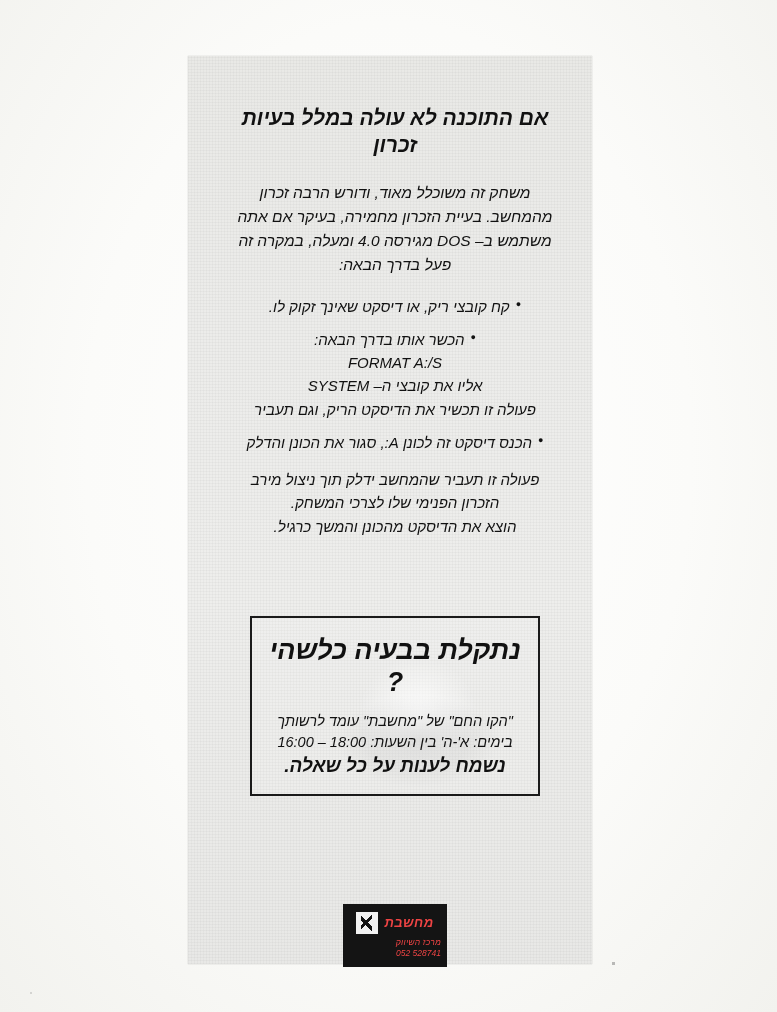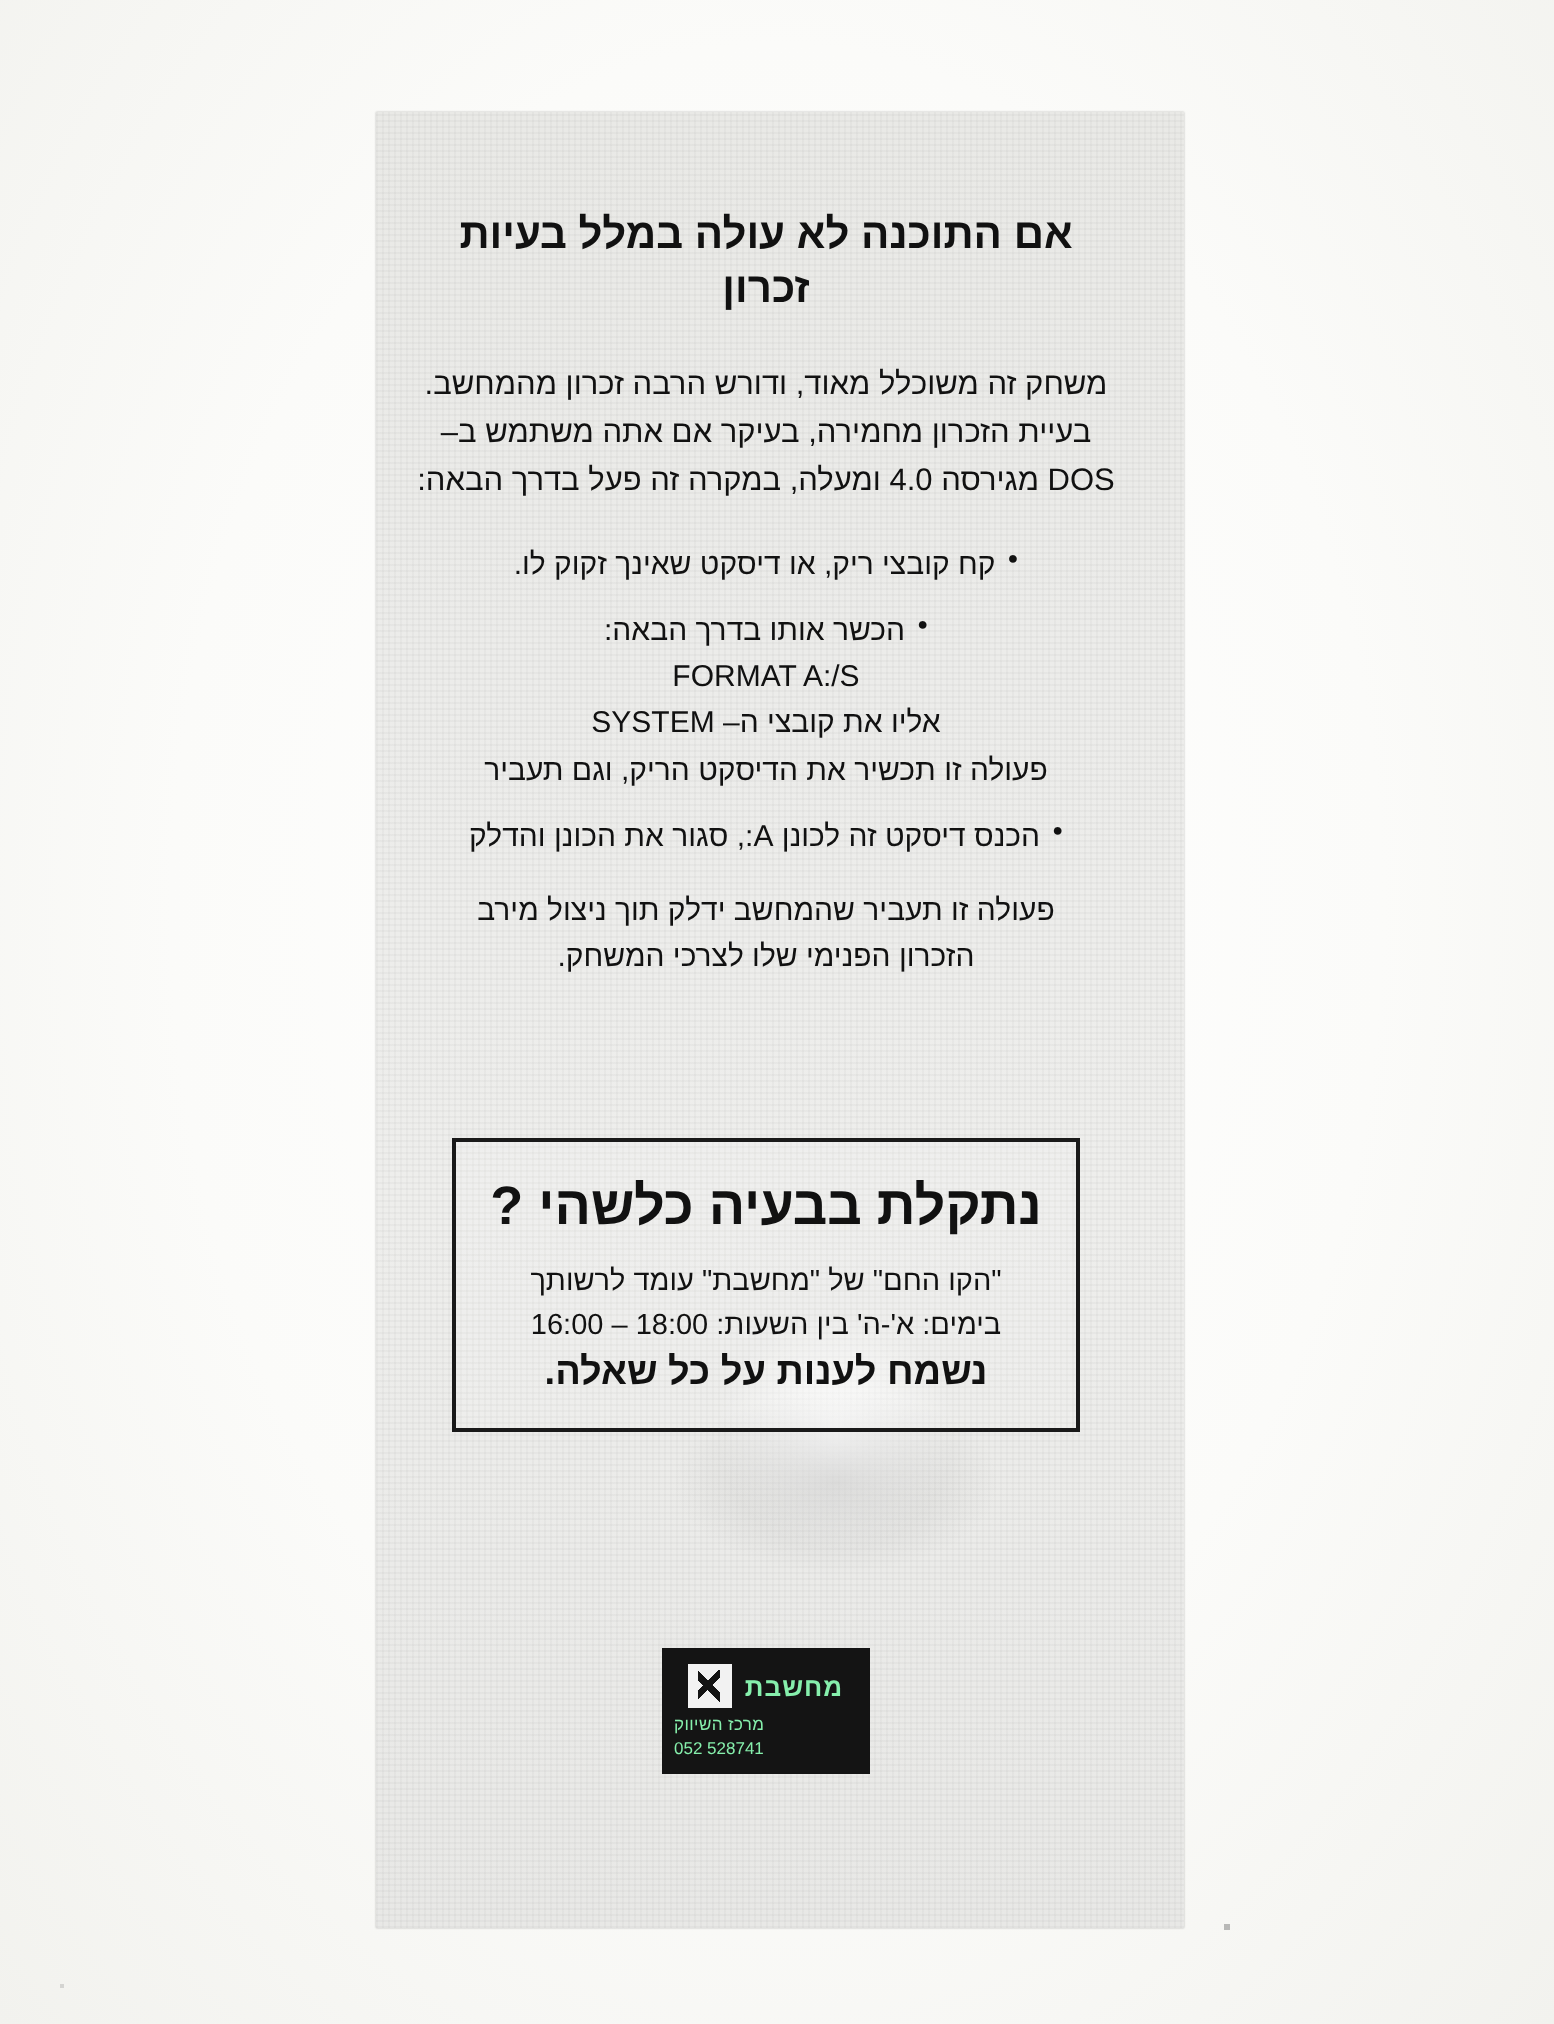--- a/index.html
+++ b/index.html
@@ -54,22 +54,23 @@
     left: 150px;
     top: 640px;
     width: 160px;
     height: 90px;
     background: radial-gradient(ellipse at 50% 50%, rgba(90,90,90,0.16), rgba(90,90,90,0) 72%);
     pointer-events: none;
   }
 
   .content {
     position: relative;
-    padding: 48px 34px 0 20px;
+    padding: 48px 34px 0 44px;
     text-align: center;
+    font-style: italic;
   }
 
   h1.title {
     font-size: 21px;
     font-weight: bold;
     line-height: 1.3;
     margin: 0 0 22px 0;
     letter-spacing: 0px;
   }
 
@@ -138,23 +139,23 @@
     line-height: 1.25;
   }
 
   
   .logo-wrap {
     margin: 108px auto 0 auto;
     width: 104px;
   }
   .logo-plate {
     background: #141414;
-    color: #86efac;
+    color: #ef4444;
     padding: 8px 6px 7px 6px;
-    text-align: left;
+    text-align: right;
   }
   .logo-row {
     display: flex;
     align-items: center;
     justify-content: center;
     gap: 6px;
     margin-bottom: 3px;
   }
   .logo-mark {
     width: 22px;
@@ -225,20 +226,21 @@
         <span class="cont">פעולה זו תכשיר את הדיסקט הריק, וגם תעביר</span>
       </li>
       <li>
         <span class="lead">הכנס דיסקט זה לכונן A:, סגור את הכונן והדלק</span>
       </li>
     </ul>
 
     <div class="closing">
       <div>פעולה זו תעביר שהמחשב ידלק תוך ניצול מירב</div>
       <div>הזכרון הפנימי שלו לצרכי המשחק.</div>
+      <div>הוצא את הדיסקט מהכונן והמשך כרגיל.</div>
     </div>
 
     <div class="qbox">
       <h2>נתקלת בבעיה כלשהי ?</h2>
       <p class="q-line">"הקו החם" של "מחשבת" עומד לרשותך</p>
       <p class="q-line">בימים: א'-ה' בין השעות: 18:00 – 16:00</p>
       <p class="q-foot">נשמח לענות על כל שאלה.</p>
     </div>
 
     <div class="logo-wrap">

